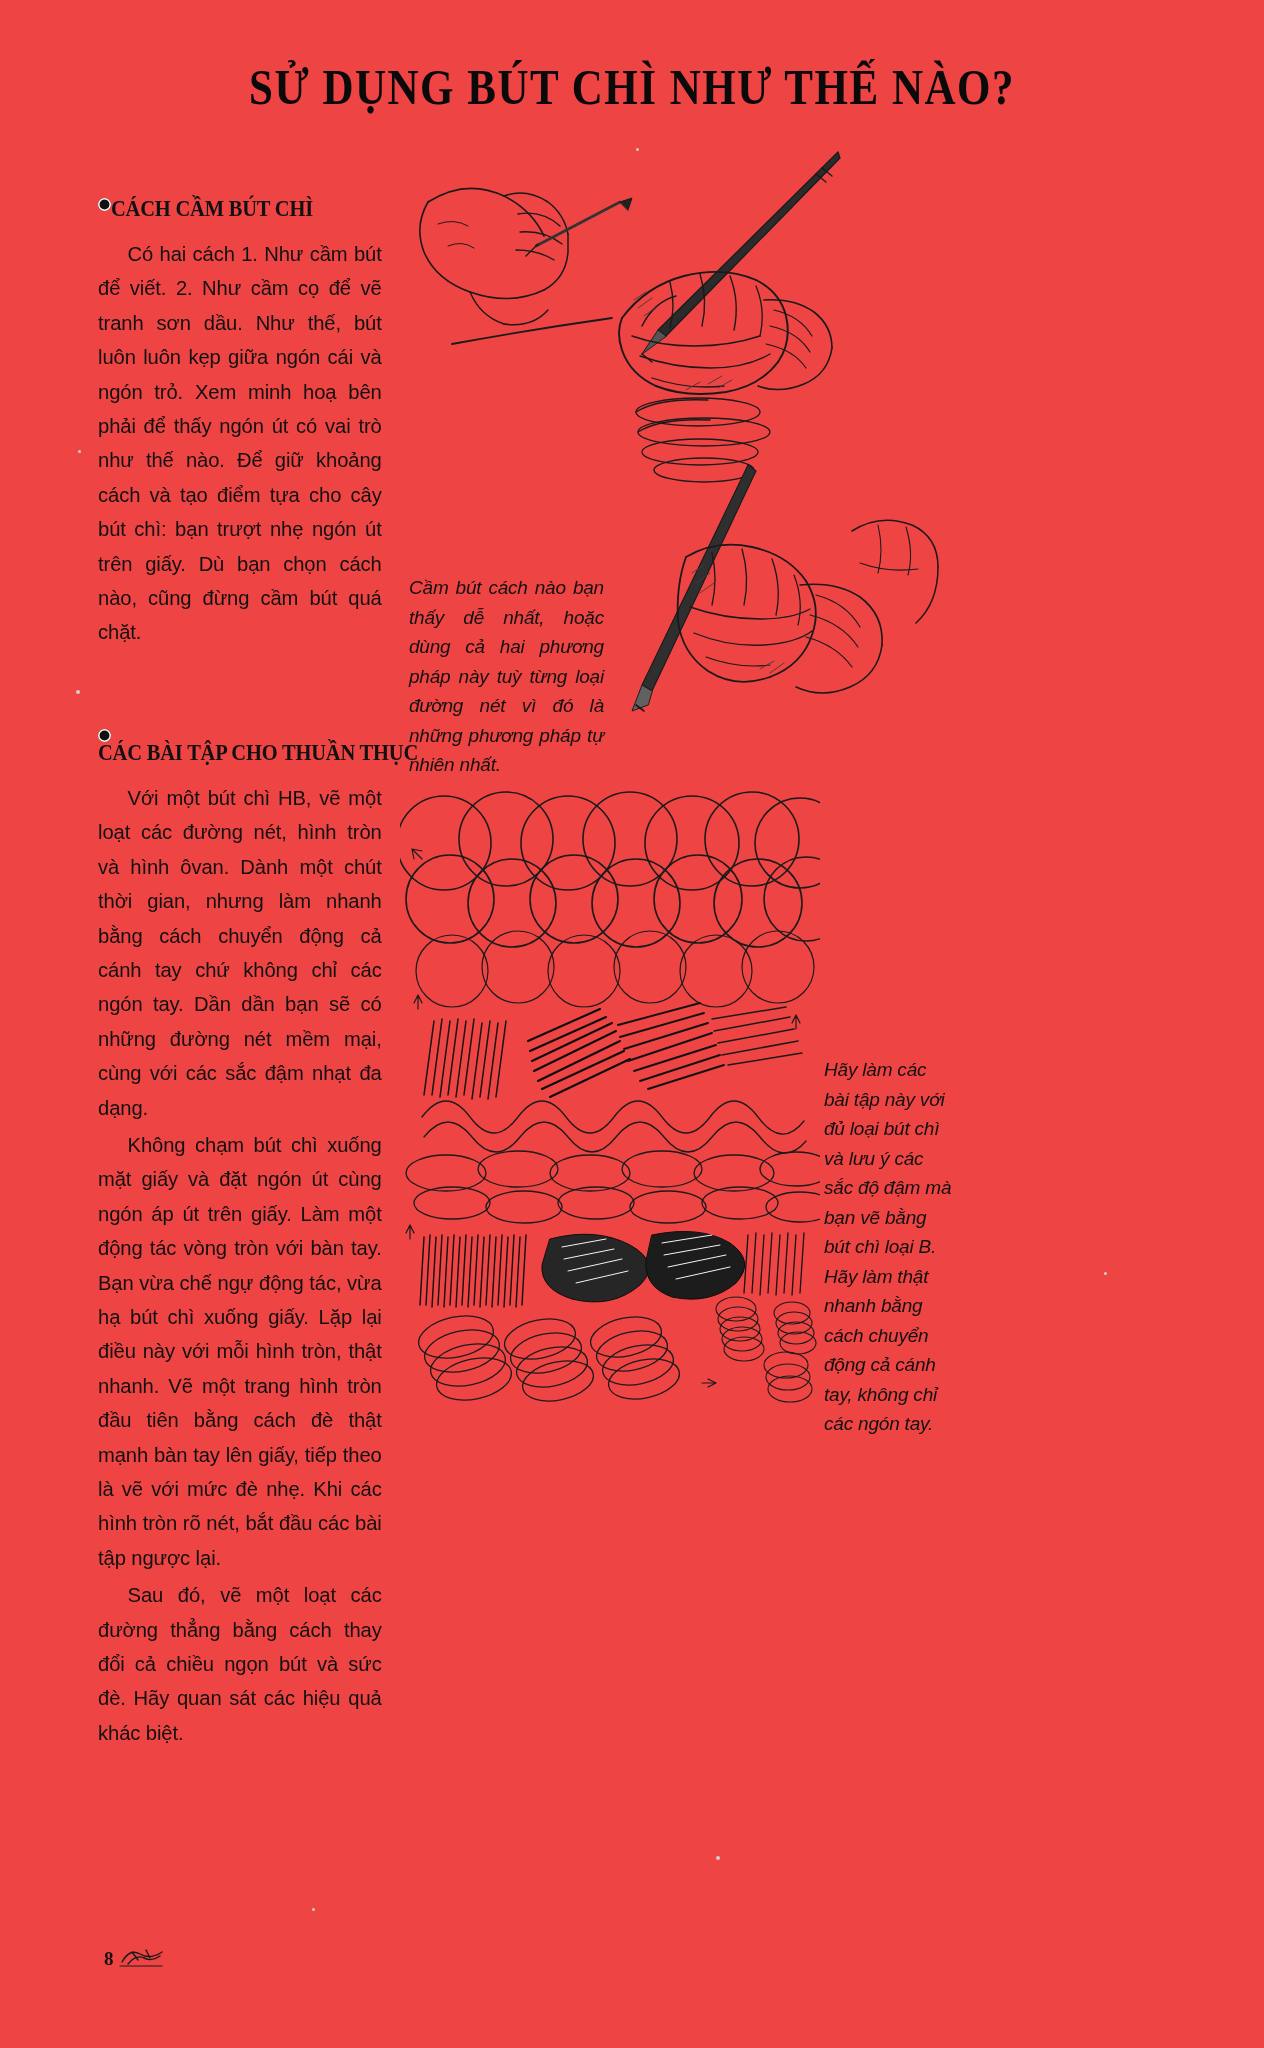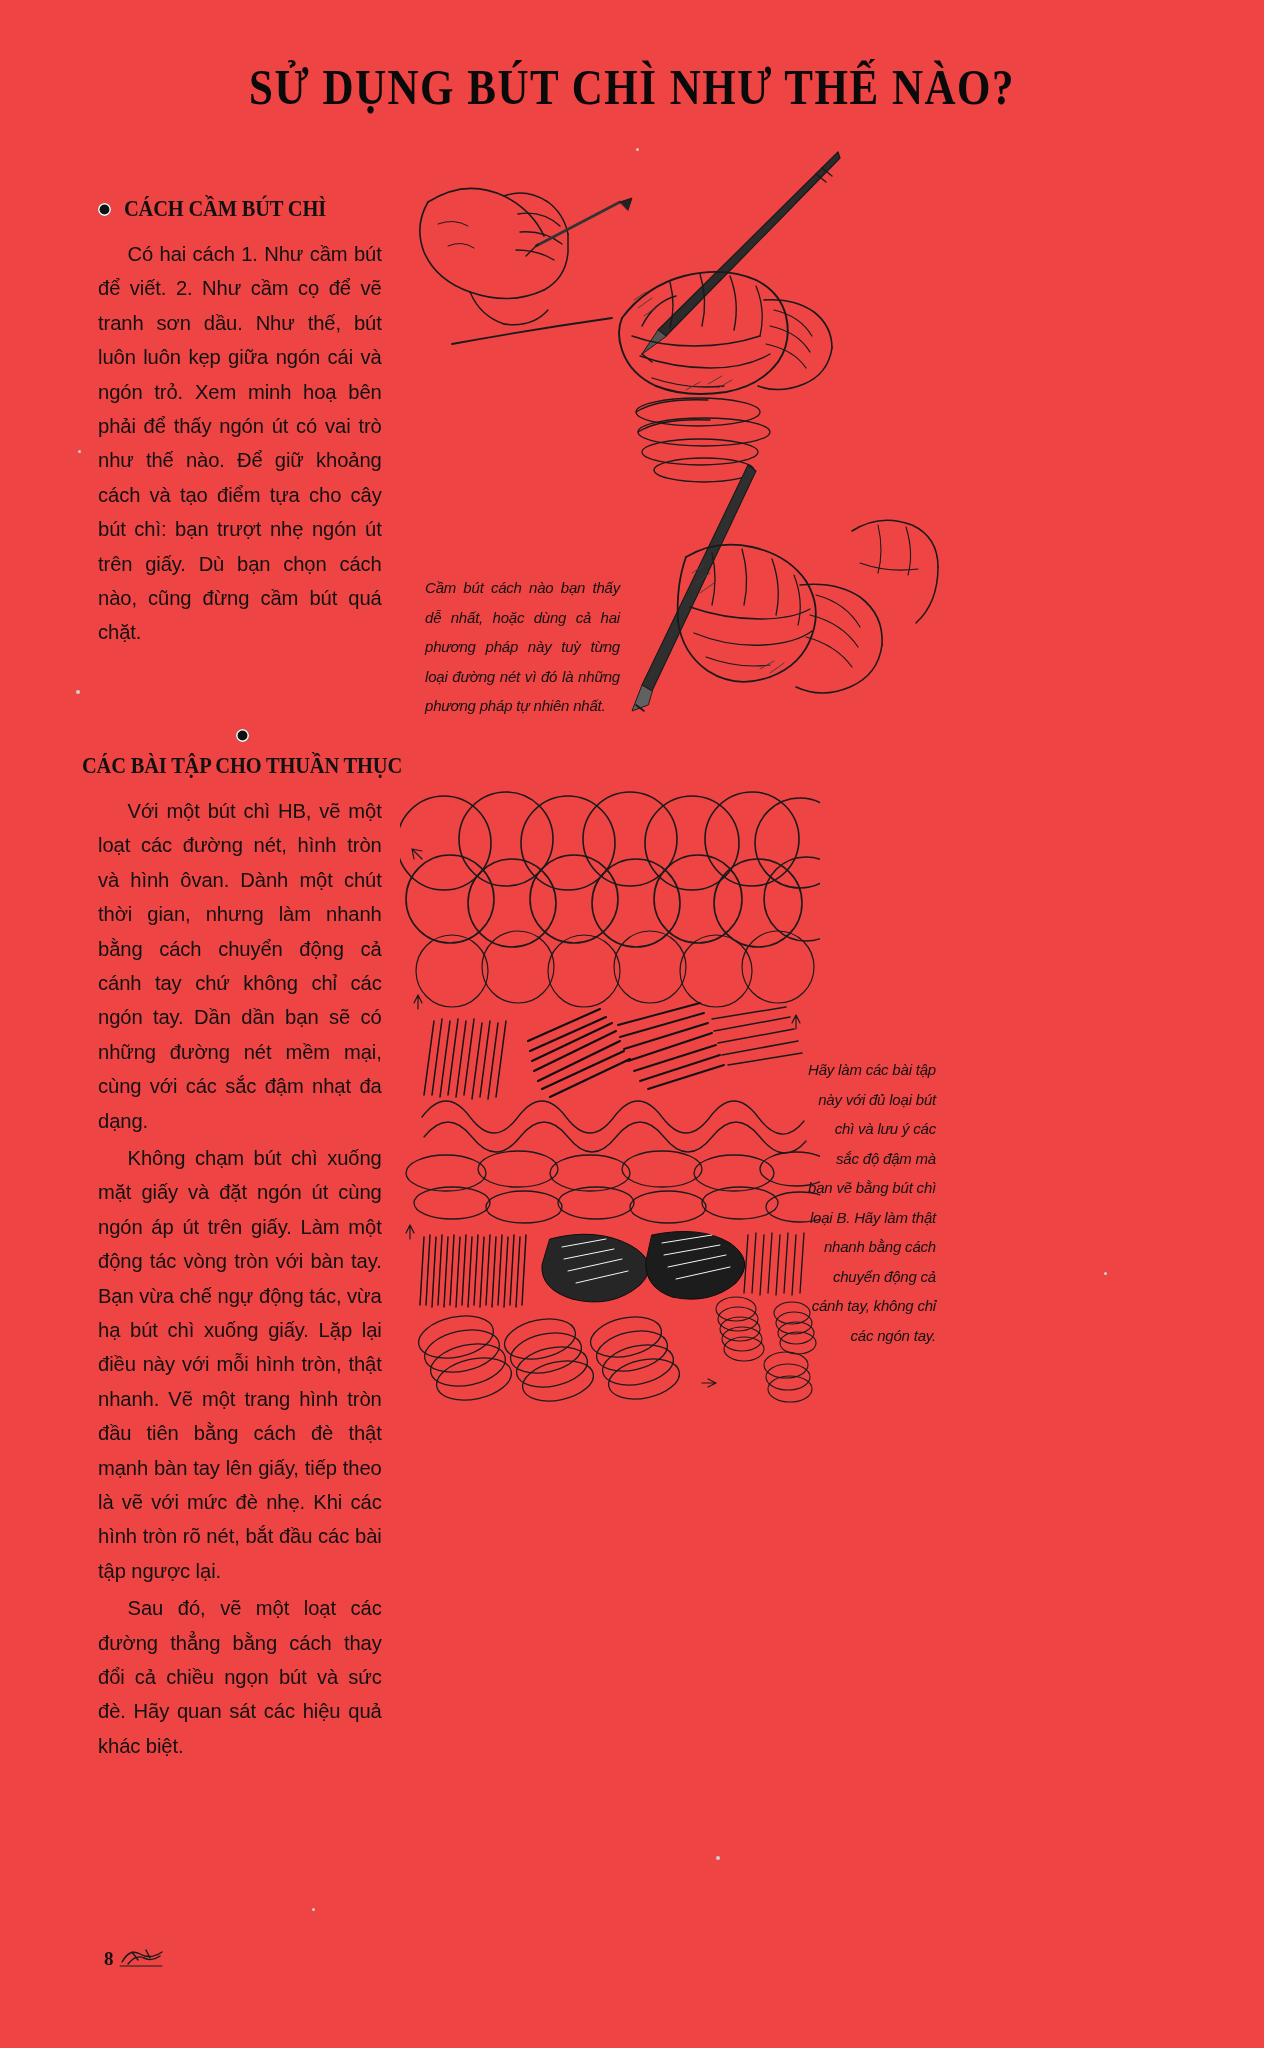--- a/index.html
+++ b/index.html
@@ -30,22 +30,20 @@
     transform-origin:center top;
   }
   
   .col-left {
     position:absolute;
     left:98px; top:195px;
     width:288px;
   }
   .section-head {
     display:flex;
-    align-items:center;
-    gap:13px;
     margin-bottom:17px;
     margin-top:2px;
   }
   .bullet {
     width:13px; height:13px;
     background:#111;
     border-radius:50%;
     flex:0 0 13px;
     box-shadow:0 0 0 1.5px #fff inset;
     position:relative;
@@ -69,33 +67,32 @@
     letter-spacing:-0.1px;
     font-stretch:condensed;
     transform:scaleX(0.985);
     transform-origin:left top;
   }
   .gap-before { margin-top:78px;flex-direction:column; }
   
   .caption {
     position:absolute;
     font-style:italic;
-    font-size:15px;
+    font-size:19px;
     line-height:29.5px;
     text-align:justify;
     letter-spacing:-0.2px;
     font-weight:500;
-    margin-left:16px;
   }
   #caption-hold {
     left:409px; top:573px; width:195px;
   }
   #caption-exercise {
-    left:792px; top:1055px; width:128px;
-    text-align:right;
+    left:824px; top:1055px; width:128px;
+    text-align:left;
   }
   
   .art { position:absolute; }
   .art svg { display:block; }
   
   .footer {
     position:absolute;
     left:104px; bottom:78px;
     display:flex; align-items:flex-end; gap:4px;
   }

